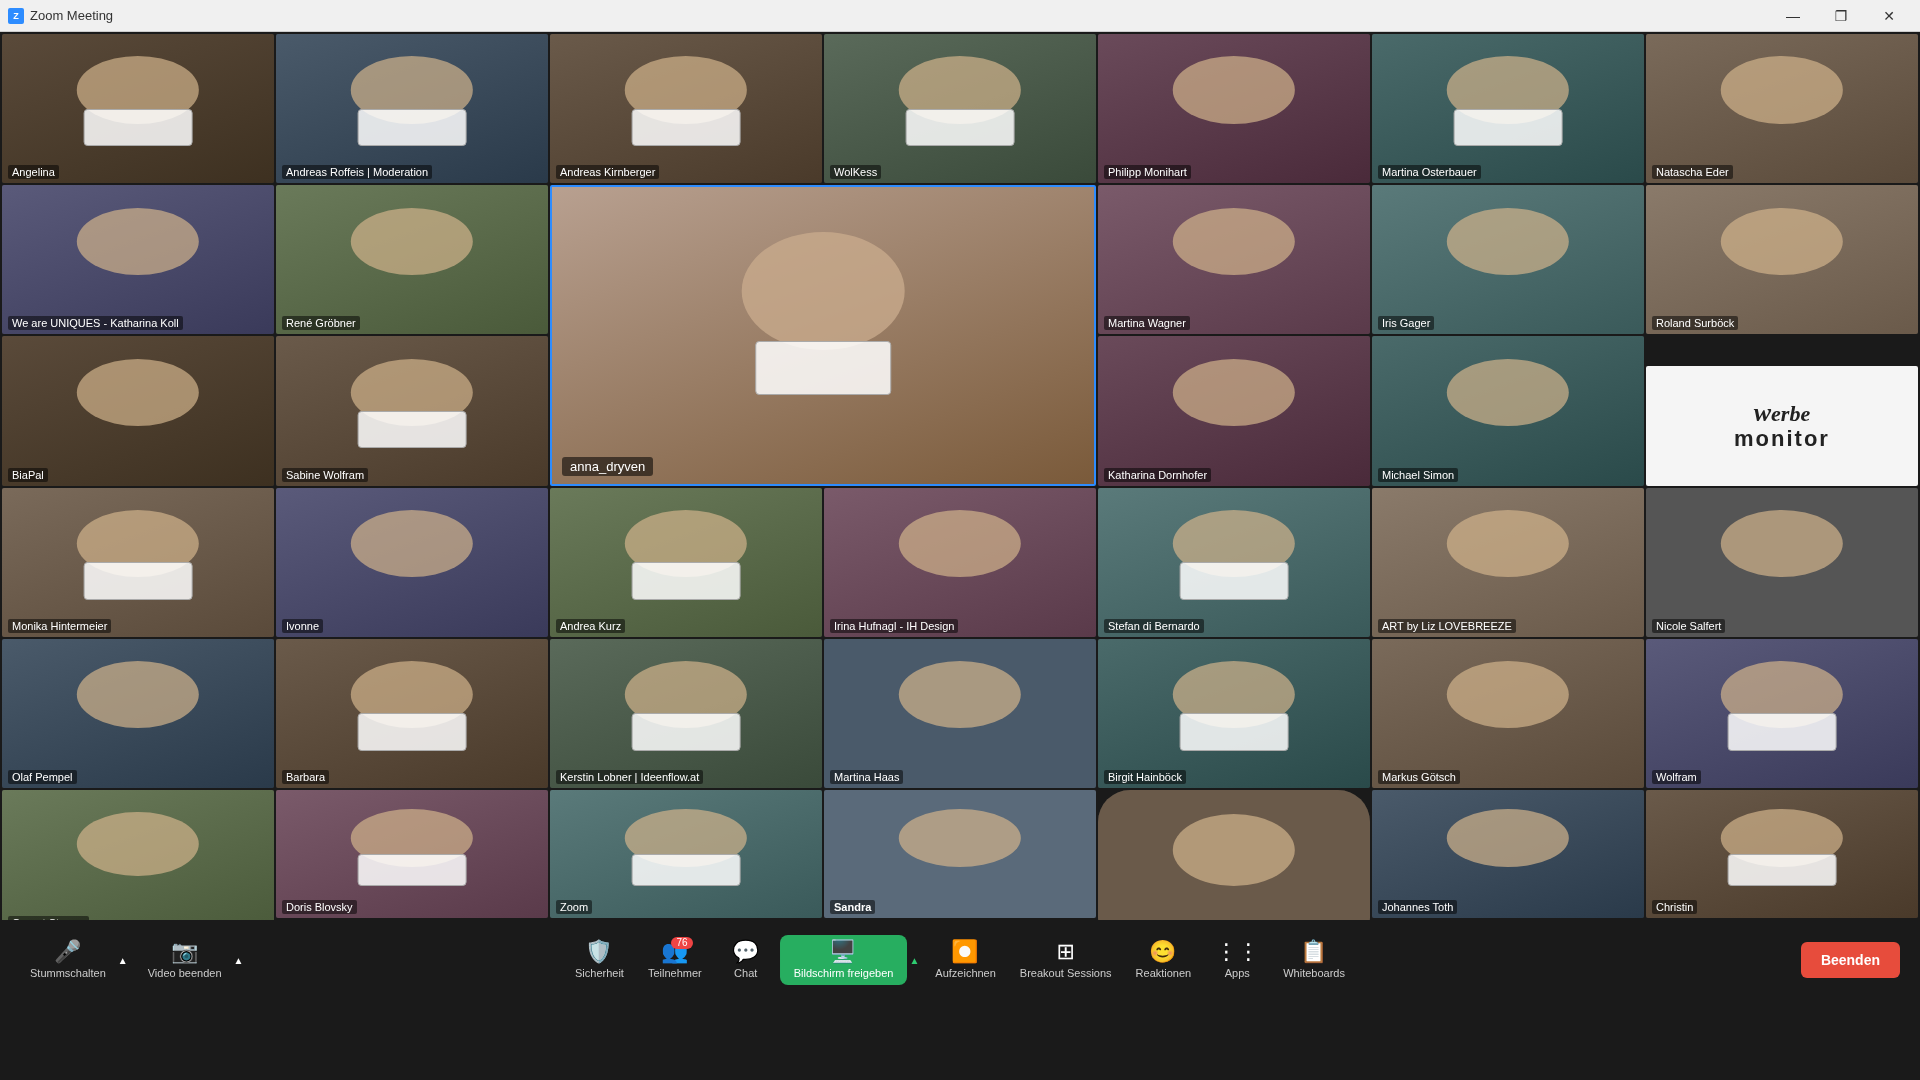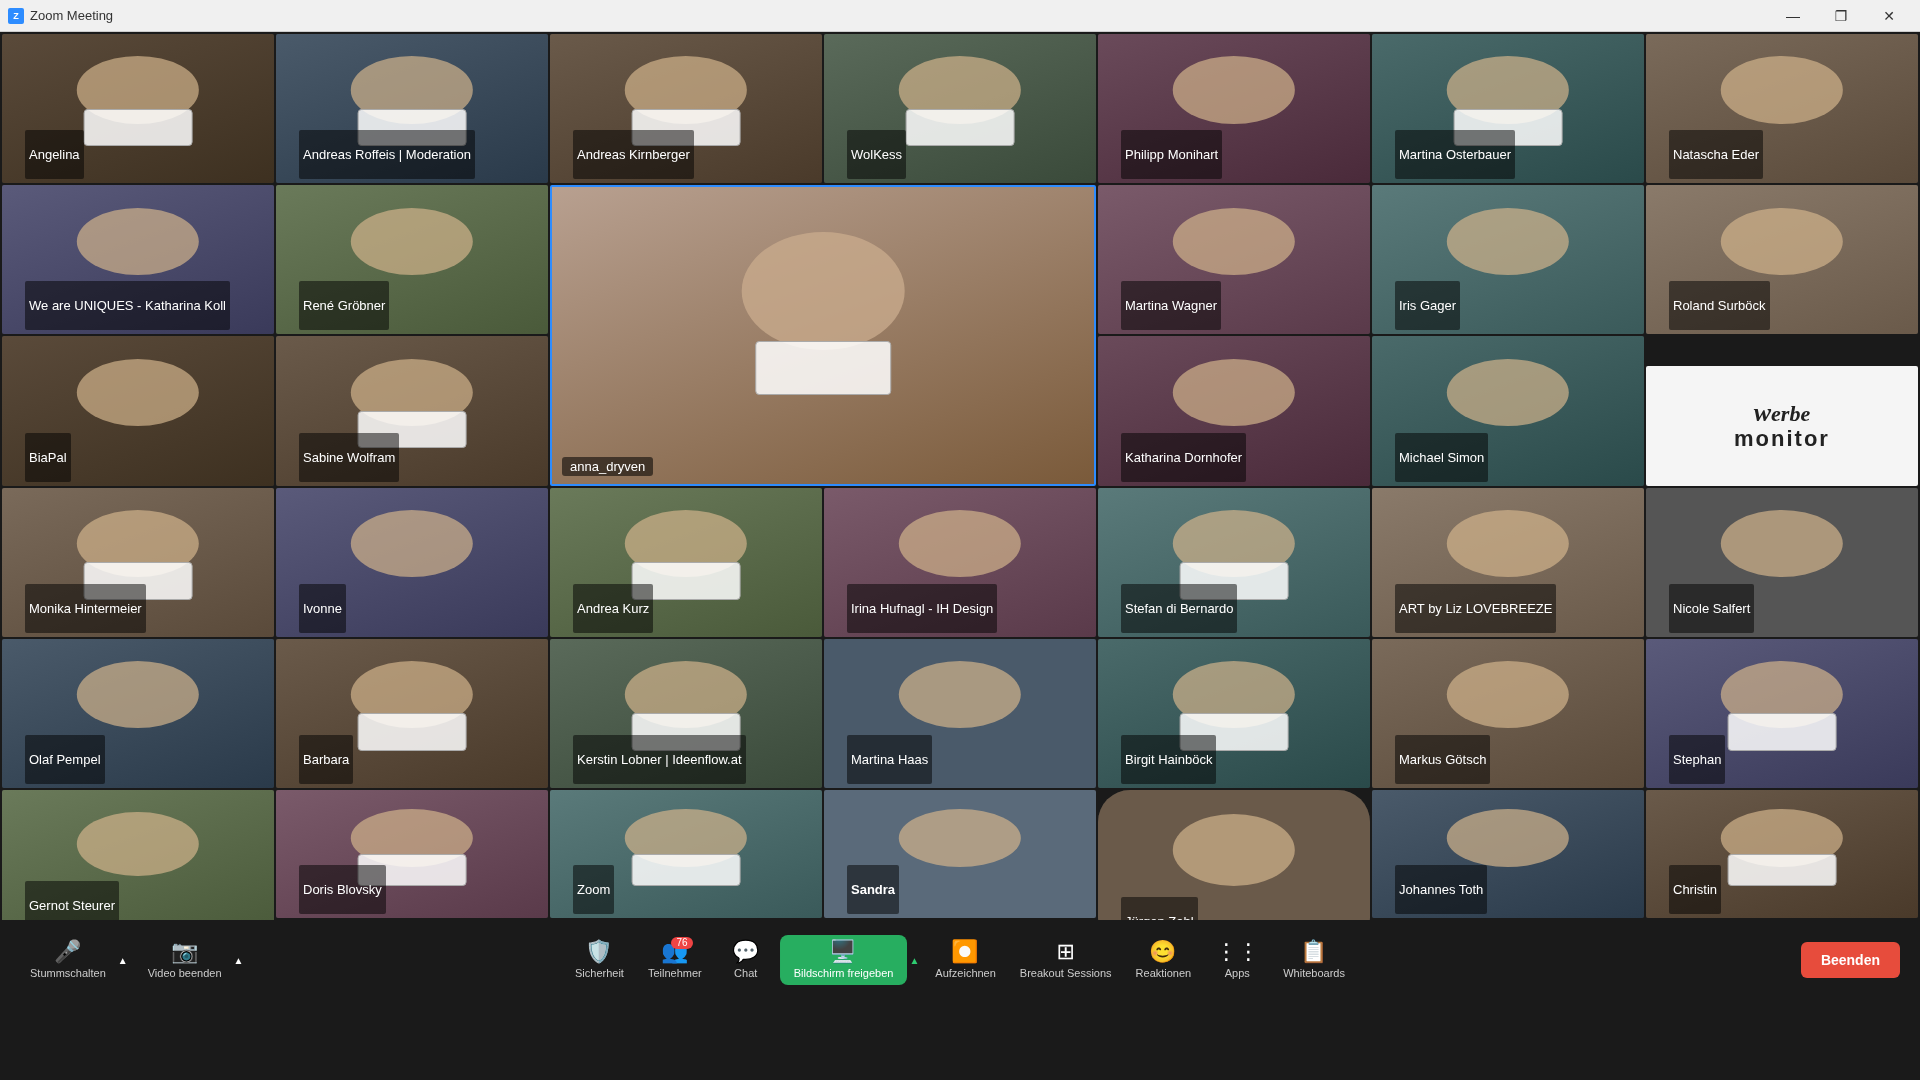--- a/index.html
+++ b/index.html
@@ -71,25 +71,25 @@
     .tile-bg.p8 { background: linear-gradient(160deg, #5a5a7a 0%, #3a3a5a 100%); }
     .tile-bg.p9 { background: linear-gradient(160deg, #6a7a5a 0%, #4a5a3a 100%); }
     .tile-bg.p10 { background: linear-gradient(160deg, #7a5a6a 0%, #5a3a4a 100%); }
     .tile-bg.p11 { background: linear-gradient(160deg, #5a7a7a 0%, #3a5a5a 100%); }
     .tile-bg.p12 { background: linear-gradient(160deg, #8a7a6a 0%, #6a5a4a 100%); }
     .tile-bg.active { background: linear-gradient(160deg, #c8b49a 0%, #9a7a5a 100%); }
 
     .tile-name {
       position: absolute;
       bottom: 4px;
-      left: 23px;
+      left: 6px;
       color: white;
-      font-size: 13px;
+      font-size: 11px;
       background: rgba(0,0,0,0.5);
-      padding: 17px 4px;
+      padding: 1px 4px;
       border-radius: 2px;
       white-space: nowrap;
       overflow: hidden;
       text-overflow: ellipsis;
       max-width: calc(100% - 12px);
     }
 
     
     .active-badge {
       position: absolute;
@@ -430,21 +430,21 @@
   </div>
   <div class="video-tile" style="grid-column:6;grid-row:5;">
     <div class="tile-bg p7" style="width:100%;height:100%;"></div>
     <div class="face-circle"></div>
     <span class="tile-name">Markus Götsch</span>
   </div>
   <div class="video-tile" style="grid-column:7;grid-row:5;">
     <div class="tile-bg p8" style="width:100%;height:100%;"></div>
     <div class="face-circle"></div>
     <div class="mug-indicator"></div>
-    <span class="tile-name">Stephan</span>
+    <span class="tile-name">Wolfram</span>
   </div>
 
 </div>
 
 <div style="display:grid;grid-template-columns:repeat(7,1fr);gap:2px;padding:0 2px 2px 2px;height:130px;background:#1a1a1a;">
   <div class="video-tile" style="height:144px;">
     <div class="tile-bg p9" style="width:100%;height:100%;"></div>
     <div class="face-circle"></div>
     <span class="tile-name">Gernot Steurer</span>
   </div>

